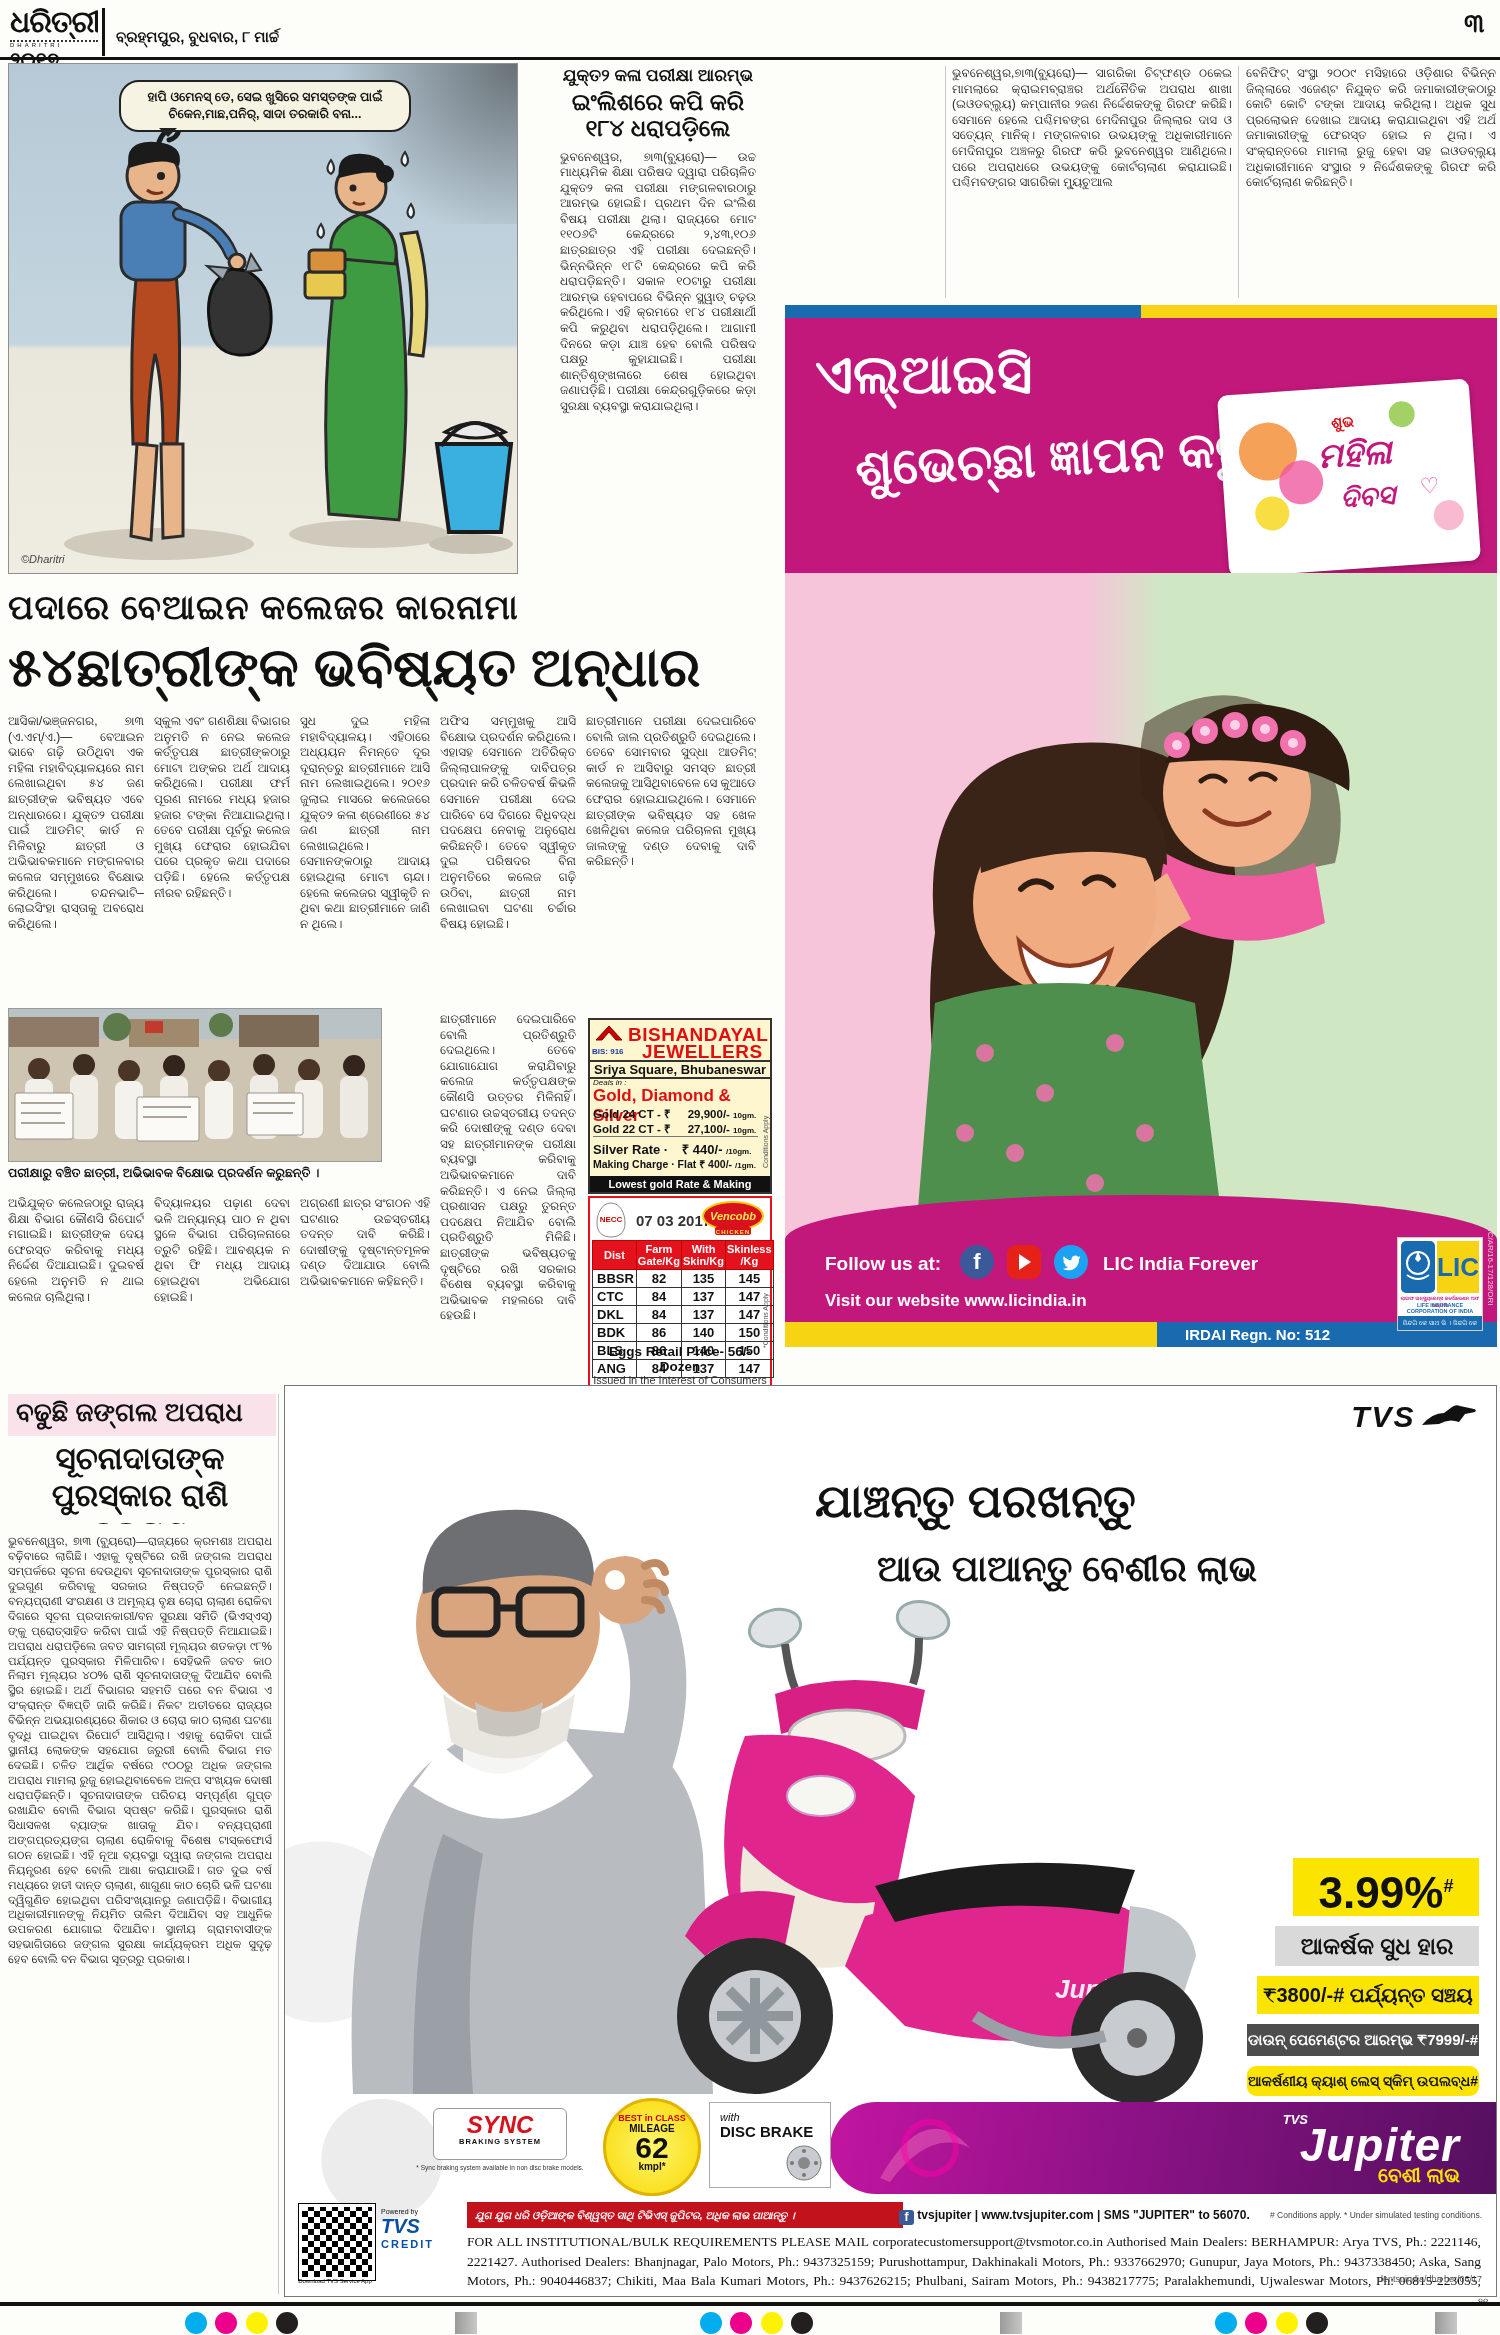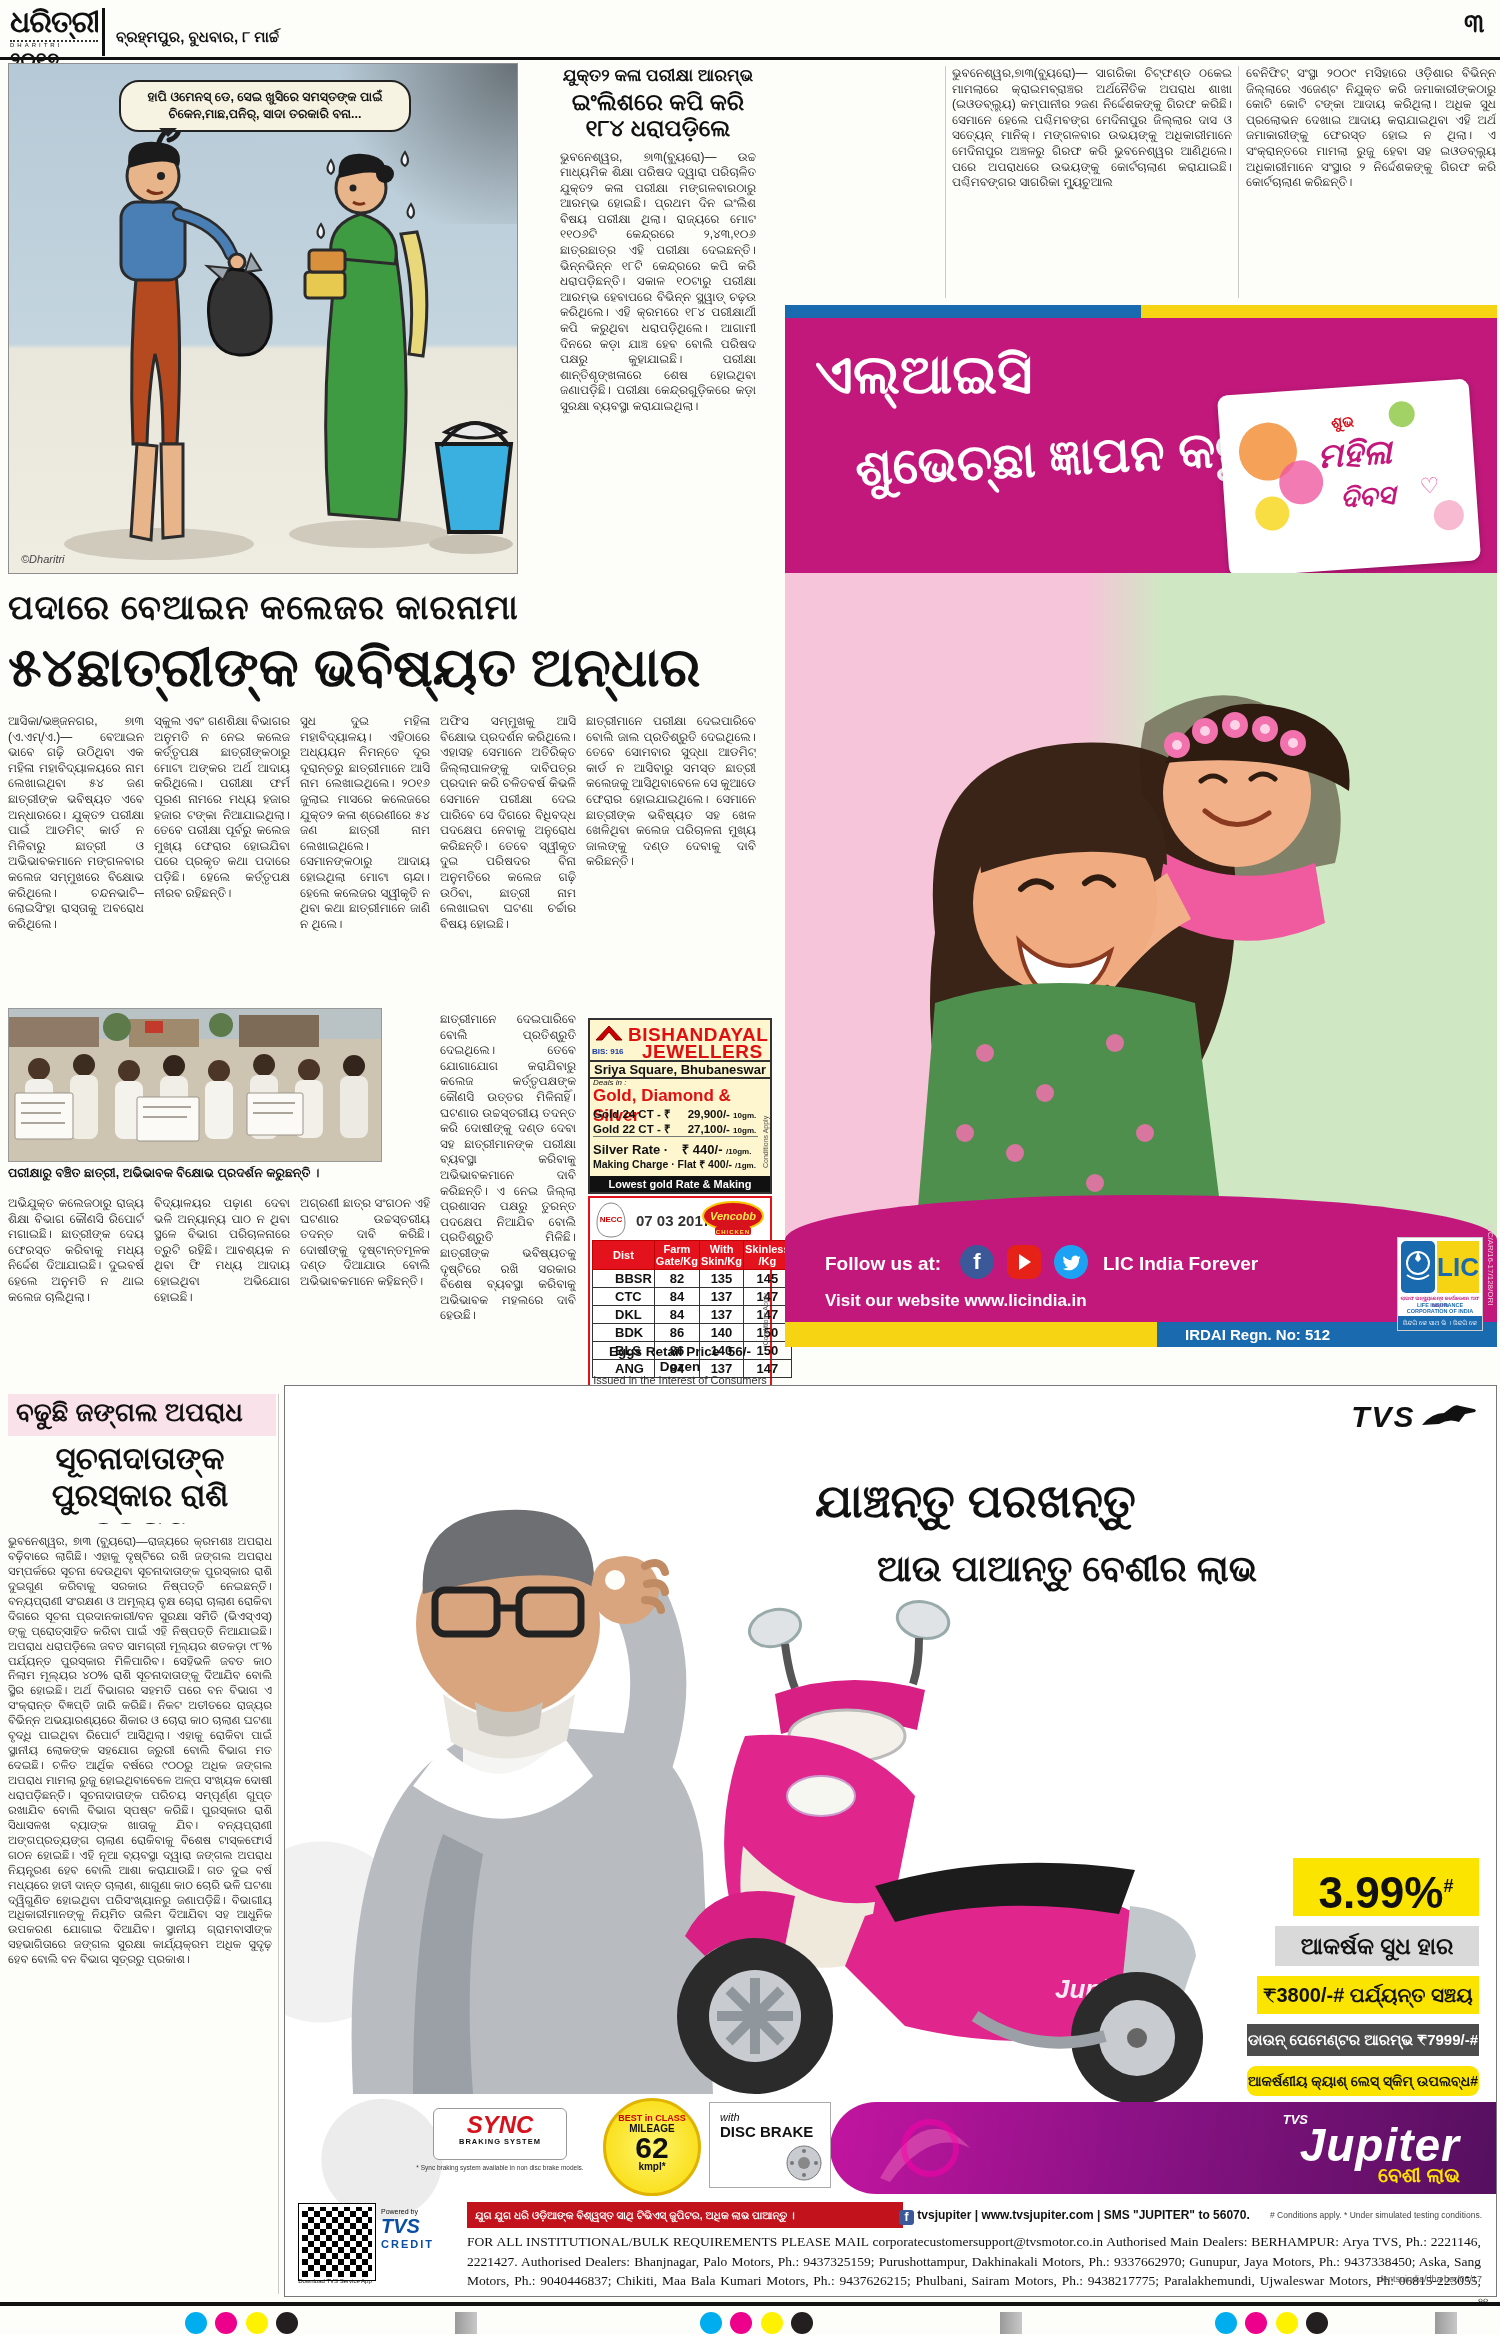--- a/index.html
+++ b/index.html
@@ -40,21 +40,21 @@
   .jw-addr{font-weight:bold;font-size:13px;border-top:2px solid #333;border-bottom:2px solid #333;}
   .jw-deal{color:#e01010;font-weight:bold;font-size:17px;}
   .jw-row{font-size:11.5px;font-weight:bold;}
   .jw-foot{background:#111;color:#fff;font-weight:bold;font-size:11px;text-align:center;}
   .vtext{writing-mode:vertical-rl;transform:rotate(180deg);font-size:7px;color:#555;}
   
   .necc{border:2px solid #e3121c;background:#fff;}
   .necc table{border-collapse:collapse;width:100%;}
   .necc th{background:#e3121c;color:#fff;font-size:11px;padding:2px 1px;border:1px solid #b00;}
   .necc td{font-size:13px;font-weight:bold;text-align:center;border:1px solid #333;padding:1px 2px;}
-  .necc td.d{text-align:left;padding-left:22px;}
+  .necc td.d{text-align:left;padding-left:4px;}
   .necc-foot1{font-weight:bold;font-size:13.5px;text-align:center;}
   .necc-foot2{font-size:11px;text-align:center;color:#333;}
   
   .lic{background:#c2187c;}
   .lic-h1{color:#fff;font-weight:bold;font-size:54px;}
   .lic-h2{color:#fff;font-weight:bold;font-size:50px;transform:rotate(-3deg);}
   .lic-card{background:#fff;border-radius:10px;transform:rotate(-4deg);box-shadow:0 2px 6px rgba(0,0,0,.25);}
   .dot{border-radius:50%;position:absolute;opacity:.8;}
   .lic-band{background:#c2187c;}
   .lic-follow{color:#fff;font-weight:bold;font-size:19px;}
@@ -554,21 +554,21 @@
       </svg>
     </div>
 
     <div class="abs qr" style="left:14px;top:818px;width:70px;height:70px;"></div>
     <div class="abs" style="left:8px;top:892px;width:84px;font-size:6px;text-align:center;">Download TVS Service App</div>
     <div class="abs" style="left:96px;top:822px;width:80px;">
       <div style="font-size:7px;">Powered by</div>
       <div style="font-size:20px;font-weight:bold;font-style:italic;color:#0a4ea3;">TVS</div>
       <div style="font-size:11px;font-weight:bold;color:#0a4ea3;letter-spacing:2px;">CREDIT</div>
     </div>
-    <div class="abs redbar clip" style="left:182px;top:816px;width:420px;height:26px;">ଯୁଗ ଯୁଗ ଧରି ଓଡ଼ିଆଙ୍କ ବିଶ୍ୱସ୍ତ ସାଥି ଟିଭିଏସ୍ ଜୁପିଟର, ଅଧିକ ଲାଭ ପାଆନ୍ତୁ ।</div>
+    <div class="abs redbar clip" style="left:182px;top:816px;width:420px;height:26px;font-style:italic;">ଯୁଗ ଯୁଗ ଧରି ଓଡ଼ିଆଙ୍କ ବିଶ୍ୱସ୍ତ ସାଥି ଟିଭିଏସ୍ ଜୁପିଟର, ଅଧିକ ଲାଭ ପାଆନ୍ତୁ ।</div>
     <div class="abs links" style="left:614px;top:822px;">
       <span style="display:inline-block;width:15px;height:15px;background:#3b5998;color:#fff;text-align:center;font-weight:bold;border-radius:3px;vertical-align:-2px;">f</span>
       <span>tvsjupiter | www.tvsjupiter.com | SMS "JUPITER" to 56070.</span>
     </div>
     <div class="abs cond" style="right:14px;top:824px;"># Conditions apply.  * Under simulated testing conditions.</div>
     <div class="abs dealers just clip" style="left:182px;top:846px;width:1014px;height:58px;">FOR ALL INSTITUTIONAL/BULK REQUIREMENTS PLEASE MAIL corporatecustomersupport@tvsmotor.co.in Authorised Main Dealers: BERHAMPUR: Arya TVS, Ph.: 2221146, 2221427. Authorised Dealers: Bhanjnagar, Palo Motors, Ph.: 9437325159; Purushottampur, Dakhinakali Motors, Ph.: 9337662970; Gunupur, Jaya Motors, Ph.: 9437338450; Aska, Sang Motors, Ph.: 9040446837; Chikiti, Maa Bala Kumari Motors, Ph.: 9437626215; Phulbani, Sairam Motors, Ph.: 9438217775; Paralakhemundi, Ujwaleswar Motors, Ph: 06815-223055, 8895876466.</div>
     <div class="abs agency" style="right:14px;top:888px;">dentsuindia/dha ber/06/17</div>
   </div>
 
   <div class="abs hrule" style="left:0;top:2302px;width:1500px;height:4px;"></div>

